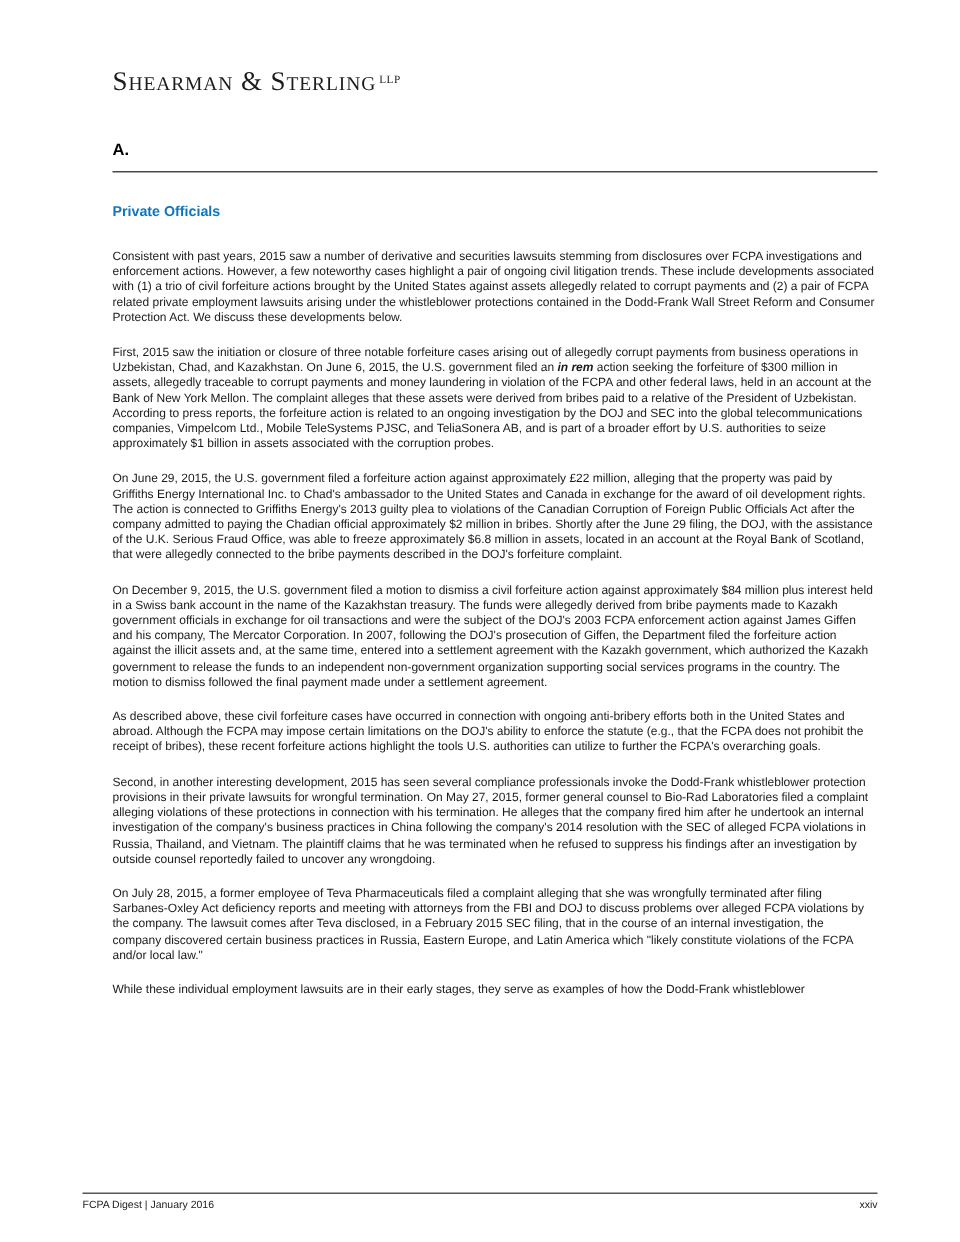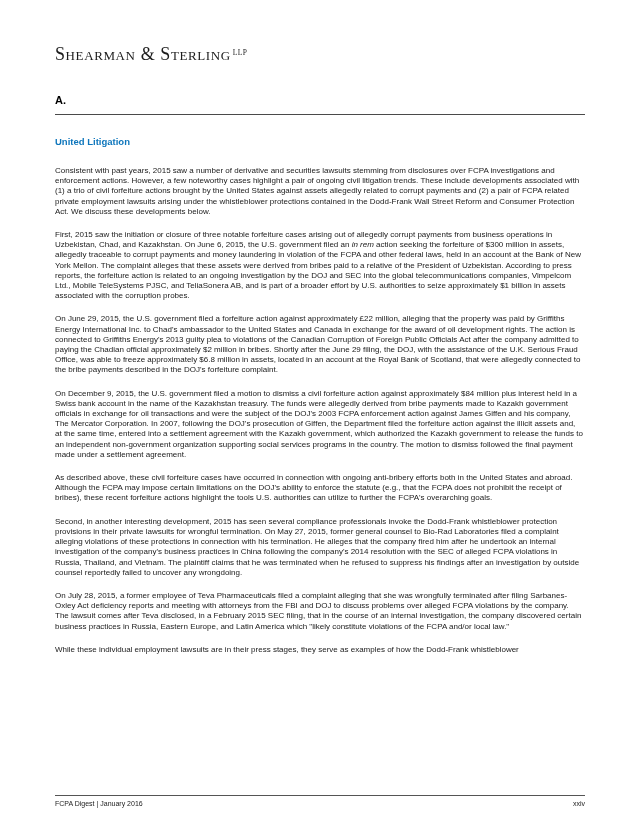--- a/index.html
+++ b/index.html
@@ -8,21 +8,21 @@
     width: 640px; height: 828px;
     background: #ffffff;
     font-family: "Liberation Sans", sans-serif;
     color: #161616;
     position: relative;
     overflow: hidden;
   }
   .page {
     position: absolute; top: 0; left: 0;
     width: 640px; height: 828px;
-    padding: 44px 55px 0 55px;
+    padding: 44px 55px 0 75px;
   }
   .logo {
     font-family: "Liberation Serif", serif;
     font-variant: small-caps;
     font-size: 18px;
     letter-spacing: 0.6px;
     color: #1c1c1c;
     white-space: nowrap;
   }
   .logo-suffix {
@@ -47,21 +47,21 @@
     font-size: 9.5px;
     font-weight: bold;
   }
   .body-text {
     margin-top: 19px;
     font-size: 8px;
     line-height: 10.2px;
     color: #1a1a1a;
   }
   .para { margin: 0 2px 13px 0; }
-  .para .italic { font-style: italic; }
+  .para .italic { font-style: italic; font-weight: bold; }
   .footer {
     position: absolute;
     left: 55px; right: 55px; bottom: 21px;
     border-top: 1px solid #555;
     padding-top: 4px;
     display: flex;
     justify-content: space-between;
     font-size: 7px;
     color: #222;
   }
@@ -72,31 +72,31 @@
 <div class="page">
 
   <div class="logo">
     <span>Shearman &amp; Sterling</span><span class="logo-suffix">LLP</span>
   </div>
 
   <div class="heading">
     <span class="heading-letter">A.</span>
   </div>
 
-  <div class="subsection" style="color: rgb(14, 118, 188);">United Litigation</div>
+  <div class="subsection" style="color: rgb(14, 118, 188);">Private Officials</div>
 
   <div class="body-text">
       <p class="para"><span>Consistent with past years, 2015 saw a number of derivative and securities lawsuits stemming from disclosures over FCPA investigations and enforcement actions. However, a few noteworthy cases highlight a pair of ongoing civil litigation trends. These include developments associated with (1) a trio of civil forfeiture actions brought by the United States against assets allegedly related to corrupt payments and (2) a pair of FCPA related private employment lawsuits arising under the whistleblower protections contained in the Dodd-Frank Wall Street Reform and Consumer Protection Act. We discuss these developments below.</span></p>
       <p class="para"><span>First, 2015 saw the initiation or closure of three notable forfeiture cases arising out of allegedly corrupt payments from business operations in Uzbekistan, Chad, and Kazakhstan. On June 6, 2015, the U.S. government filed an </span><span class="italic">in rem</span><span> action seeking the forfeiture of $300 million in assets, allegedly traceable to corrupt payments and money laundering in violation of the FCPA and other federal laws, held in an account at the Bank of New York Mellon. The complaint alleges that these assets were derived from bribes paid to a relative of the President of Uzbekistan. According to press reports, the forfeiture action is related to an ongoing investigation by the DOJ and SEC into the global telecommunications companies, Vimpelcom Ltd., Mobile TeleSystems PJSC, and TeliaSonera AB, and is part of a broader effort by U.S. authorities to seize approximately $1 billion in assets associated with the corruption probes.</span></p>
       <p class="para"><span>On June 29, 2015, the U.S. government filed a forfeiture action against approximately £22 million, alleging that the property was paid by Griffiths Energy International Inc. to Chad's ambassador to the United States and Canada in exchange for the award of oil development rights. The action is connected to Griffiths Energy's 2013 guilty plea to violations of the Canadian Corruption of Foreign Public Officials Act after the company admitted to paying the Chadian official approximately $2 million in bribes. Shortly after the June 29 filing, the DOJ, with the assistance of the U.K. Serious Fraud Office, was able to freeze approximately $6.8 million in assets, located in an account at the Royal Bank of Scotland, that were allegedly connected to the bribe payments described in the DOJ's forfeiture complaint.</span></p>
       <p class="para"><span>On December 9, 2015, the U.S. government filed a motion to dismiss a civil forfeiture action against approximately $84 million plus interest held in a Swiss bank account in the name of the Kazakhstan treasury. The funds were allegedly derived from bribe payments made to Kazakh government officials in exchange for oil transactions and were the subject of the DOJ's 2003 FCPA enforcement action against James Giffen and his company, The Mercator Corporation. In 2007, following the DOJ's prosecution of Giffen, the Department filed the forfeiture action against the illicit assets and, at the same time, entered into a settlement agreement with the Kazakh government, which authorized the Kazakh government to release the funds to an independent non-government organization supporting social services programs in the country. The motion to dismiss followed the final payment made under a settlement agreement.</span></p>
       <p class="para"><span>As described above, these civil forfeiture cases have occurred in connection with ongoing anti-bribery efforts both in the United States and abroad. Although the FCPA may impose certain limitations on the DOJ's ability to enforce the statute (e.g., that the FCPA does not prohibit the receipt of bribes), these recent forfeiture actions highlight the tools U.S. authorities can utilize to further the FCPA's overarching goals.</span></p>
       <p class="para"><span>Second, in another interesting development, 2015 has seen several compliance professionals invoke the Dodd-Frank whistleblower protection provisions in their private lawsuits for wrongful termination. On May 27, 2015, former general counsel to Bio-Rad Laboratories filed a complaint alleging violations of these protections in connection with his termination. He alleges that the company fired him after he undertook an internal investigation of the company's business practices in China following the company's 2014 resolution with the SEC of alleged FCPA violations in Russia, Thailand, and Vietnam. The plaintiff claims that he was terminated when he refused to suppress his findings after an investigation by outside counsel reportedly failed to uncover any wrongdoing.</span></p>
       <p class="para"><span>On July 28, 2015, a former employee of Teva Pharmaceuticals filed a complaint alleging that she was wrongfully terminated after filing Sarbanes-Oxley Act deficiency reports and meeting with attorneys from the FBI and DOJ to discuss problems over alleged FCPA violations by the company. The lawsuit comes after Teva disclosed, in a February 2015 SEC filing, that in the course of an internal investigation, the company discovered certain business practices in Russia, Eastern Europe, and Latin America which "likely constitute violations of the FCPA and/or local law."</span></p>
-      <p class="para"><span>While these individual employment lawsuits are in their press stages, they serve as examples of how the Dodd-Frank whistleblower</span></p>
+      <p class="para"><span>While these individual employment lawsuits are in their early stages, they serve as examples of how the Dodd-Frank whistleblower</span></p>
     </div>
 
   <div class="footer">
     <span>FCPA Digest | January 2016</span>
     <span>xxiv</span>
   </div>
 
 </div>
 
 </body></html>

